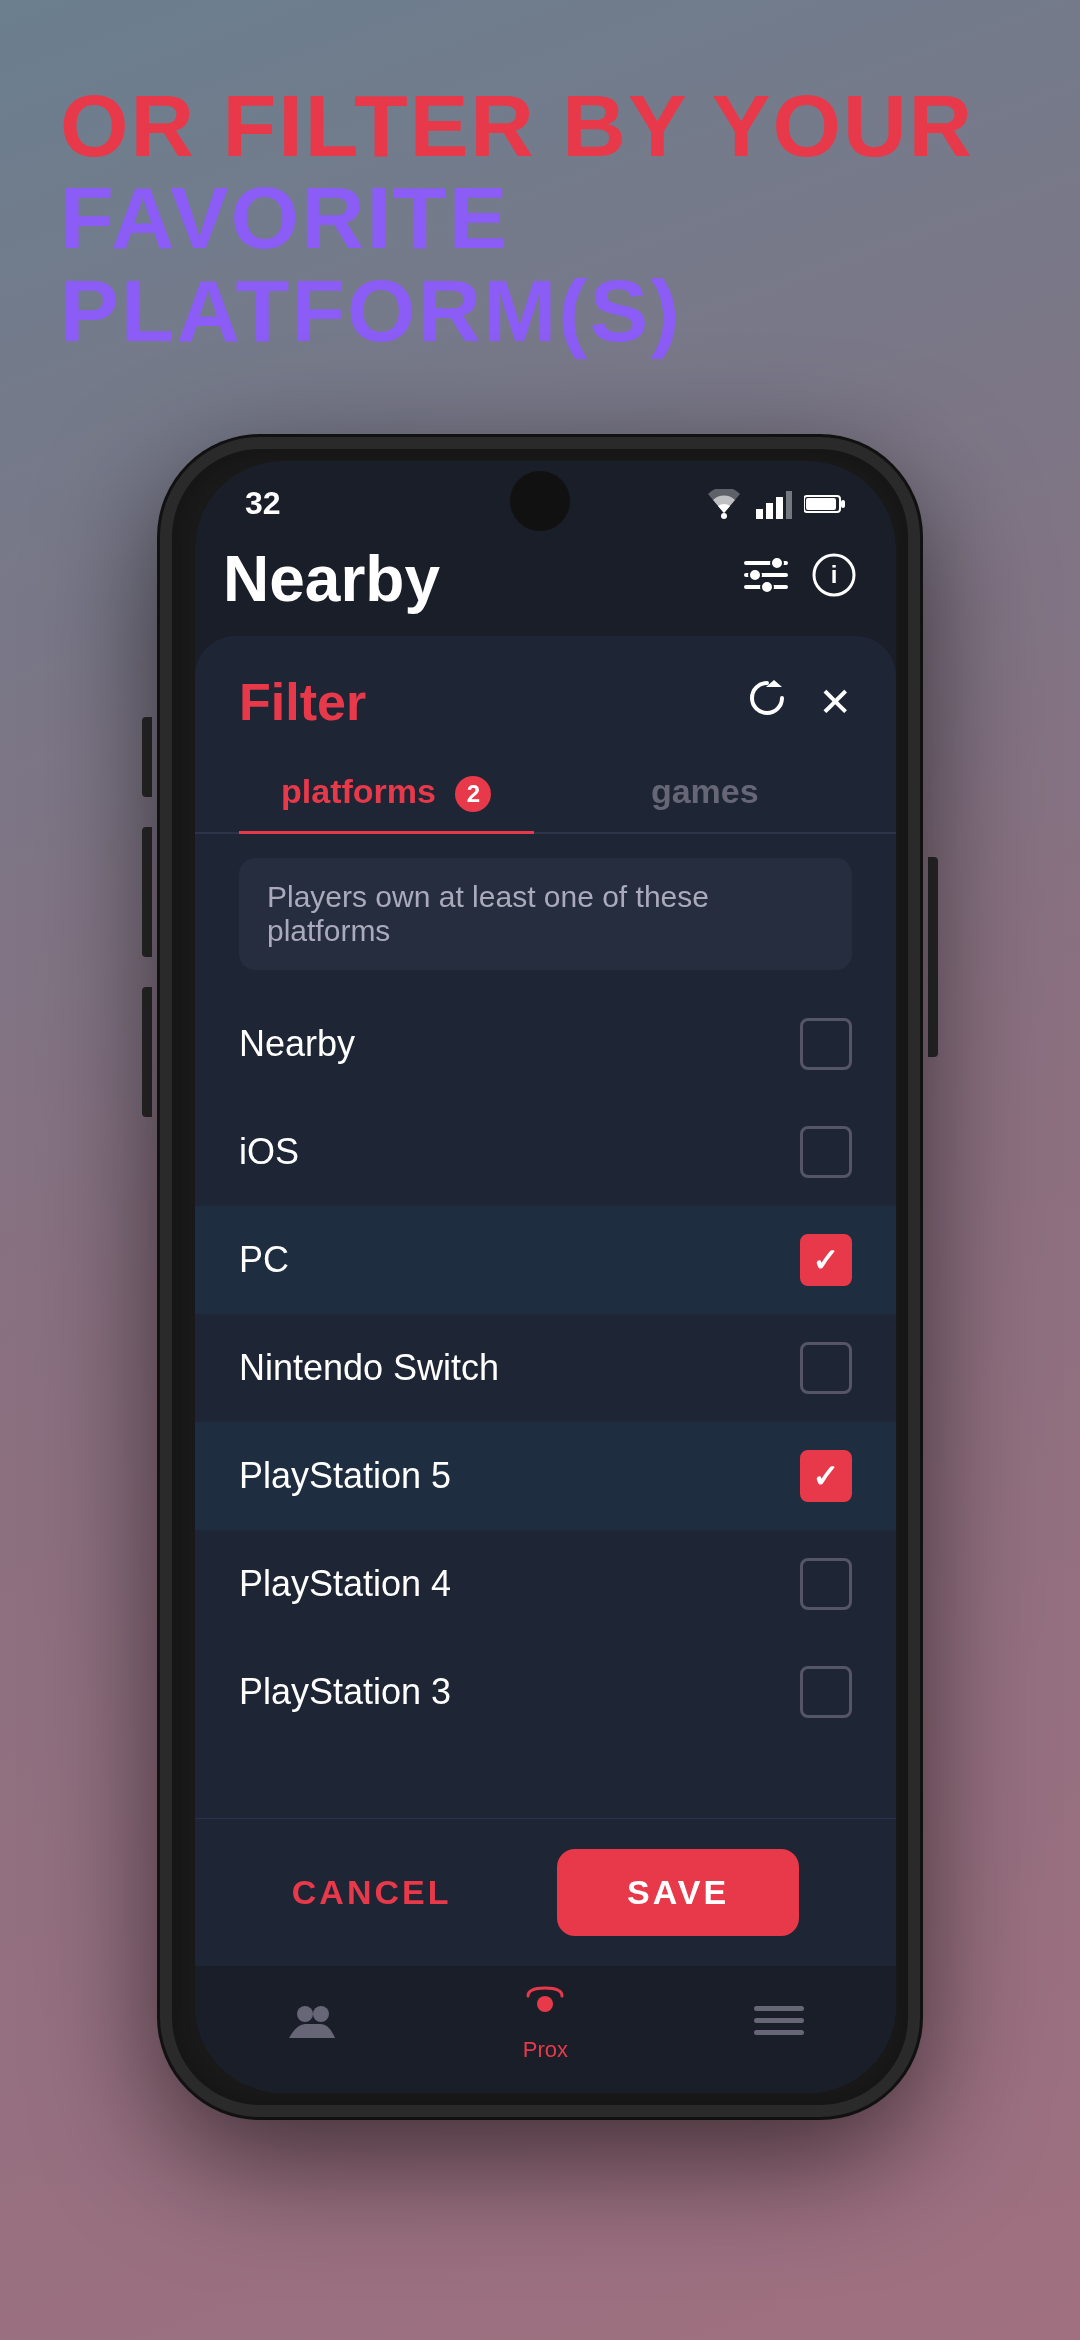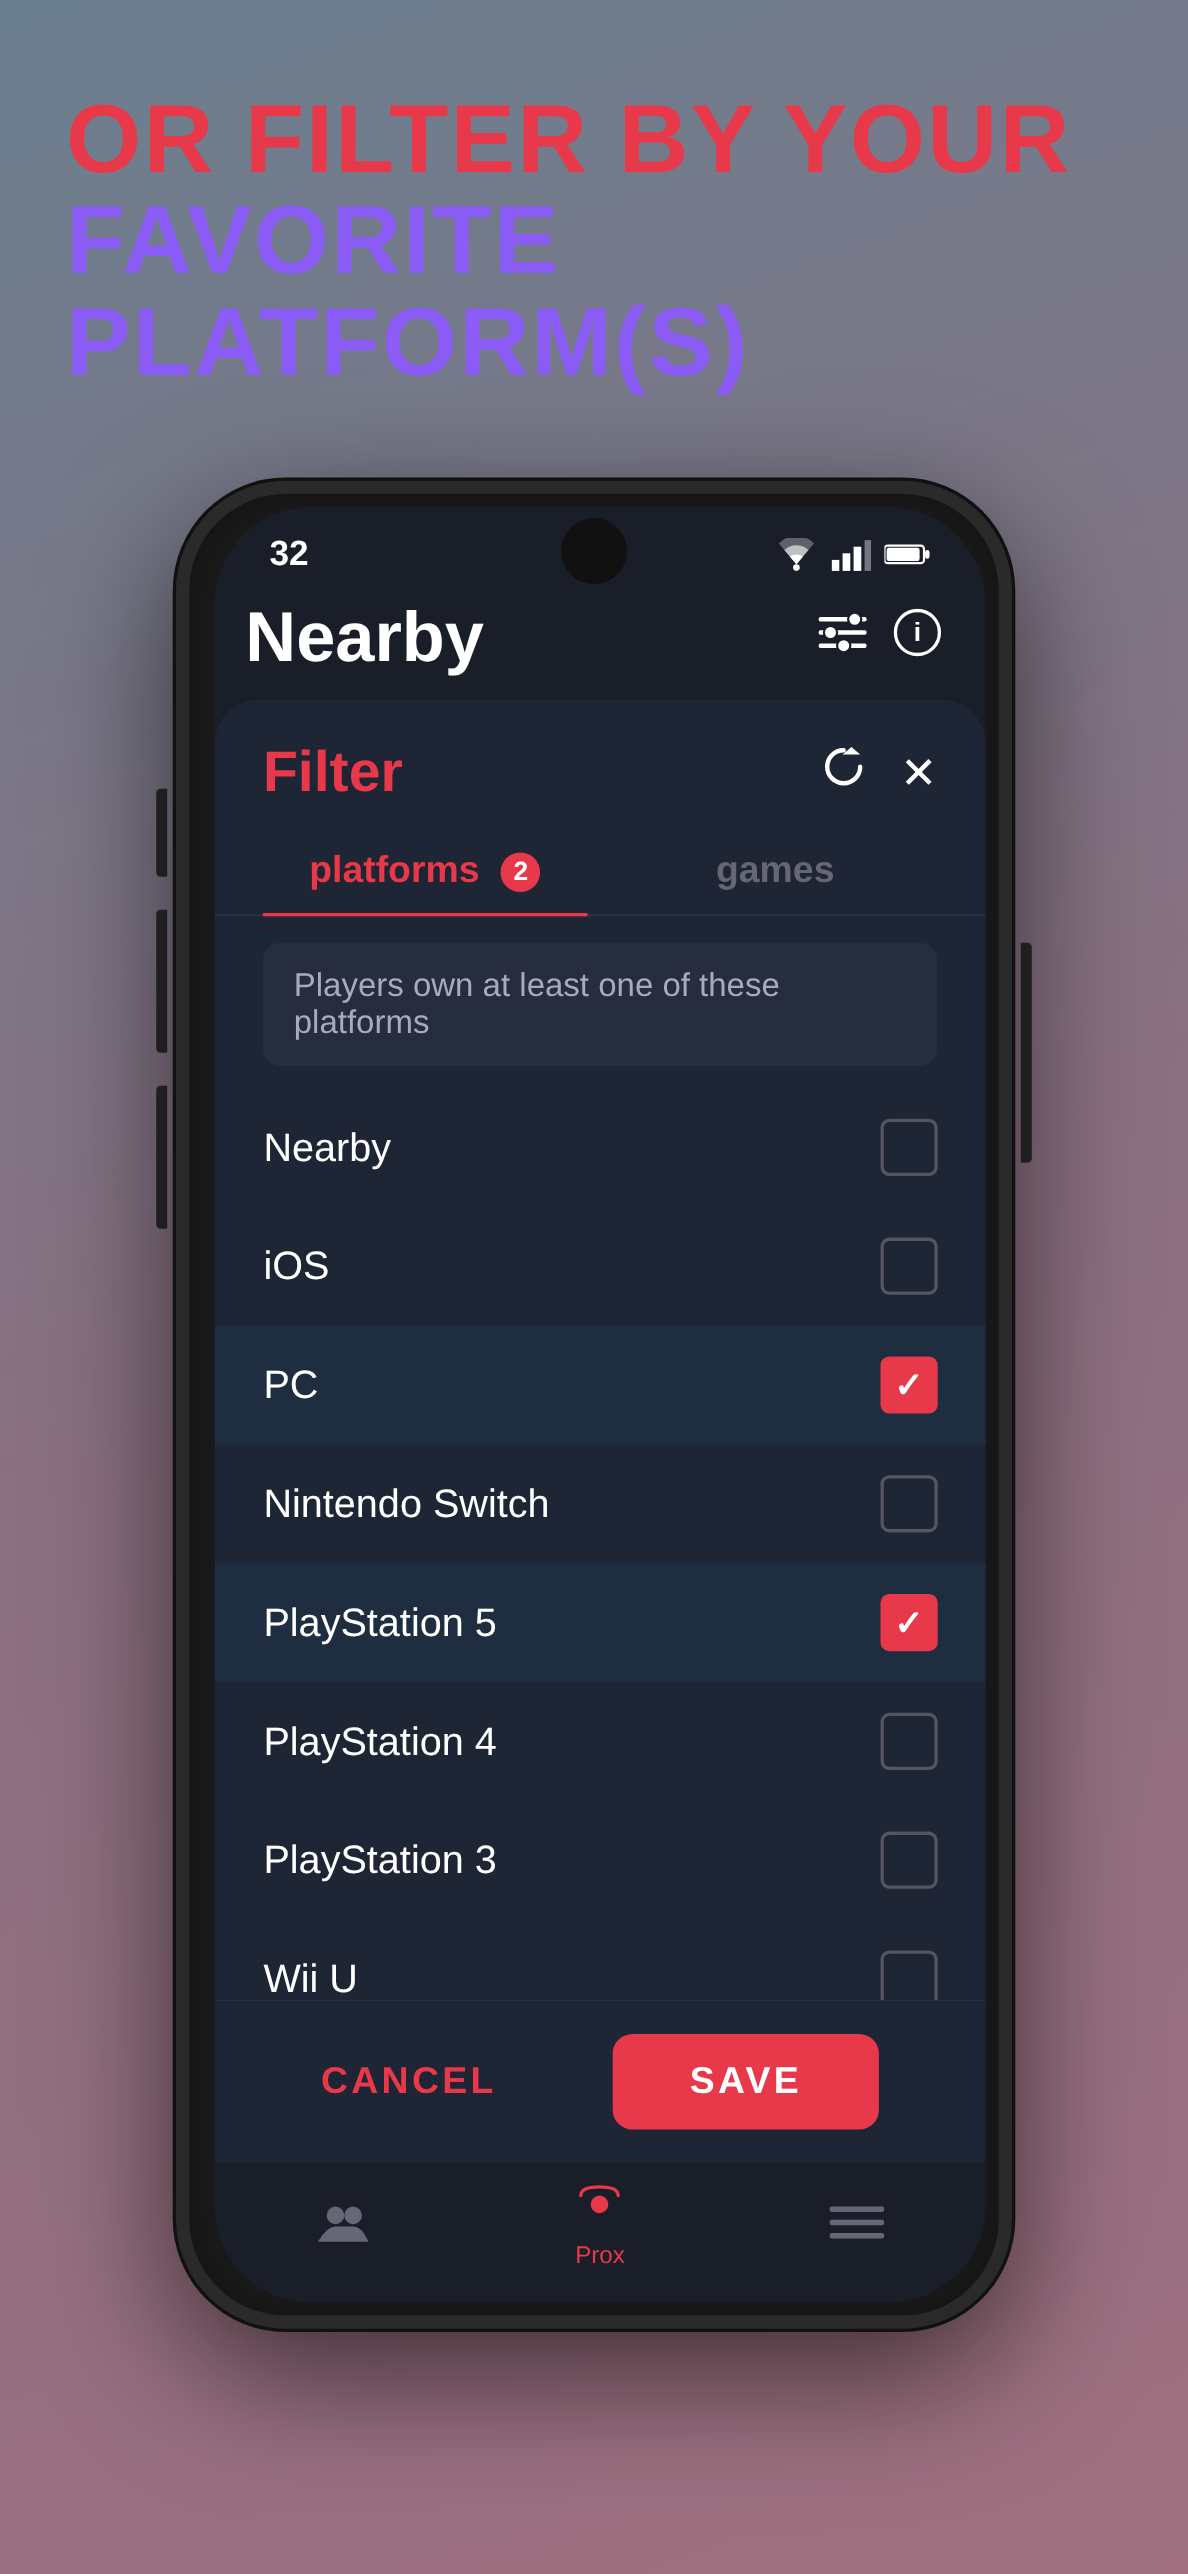--- a/index.html
+++ b/index.html
@@ -535,24 +535,20 @@
           <div class="platform-item">
             <span class="platform-name">PlayStation 4</span>
             <div class="checkbox"></div>
           </div>
 
           <div class="platform-item">
             <span class="platform-name">PlayStation 3</span>
             <div class="checkbox"></div>
           </div>
 
-          <div class="platform-item">
-            <span class="platform-name">Wii U</span>
-            <div class="checkbox"></div>
-          </div>
 
         </div>
 
         <div class="filter-actions">
           <button class="btn-cancel">CANCEL</button>
           <button class="btn-save">SAVE</button>
         </div>
 
         <div class="bottom-nav">
           <div class="nav-item">

